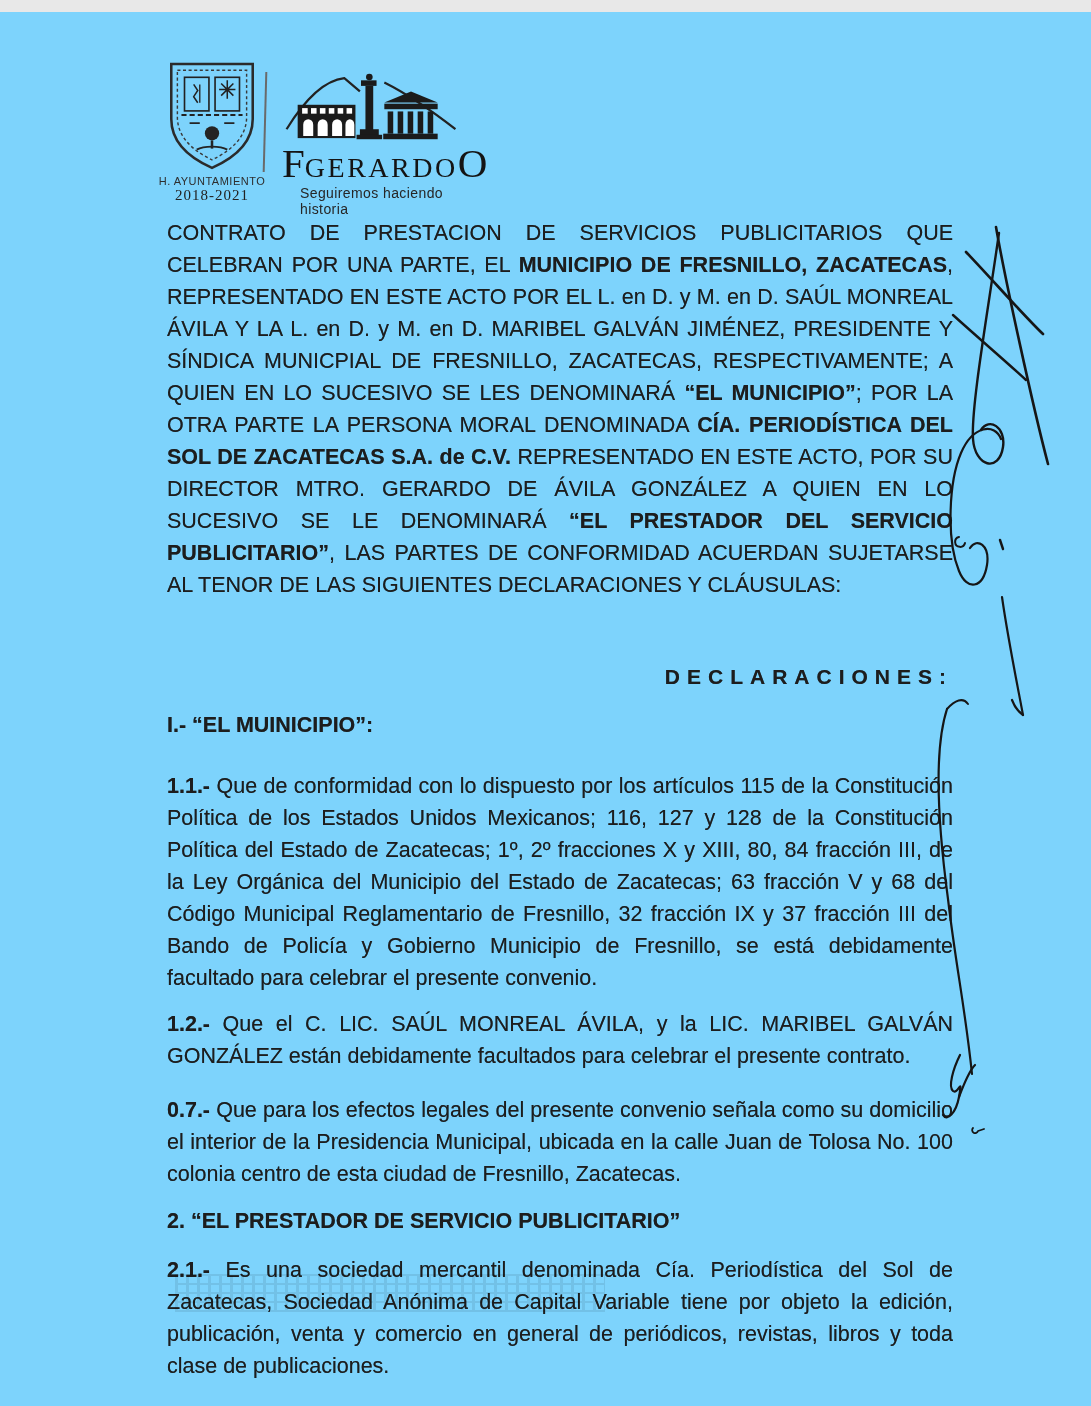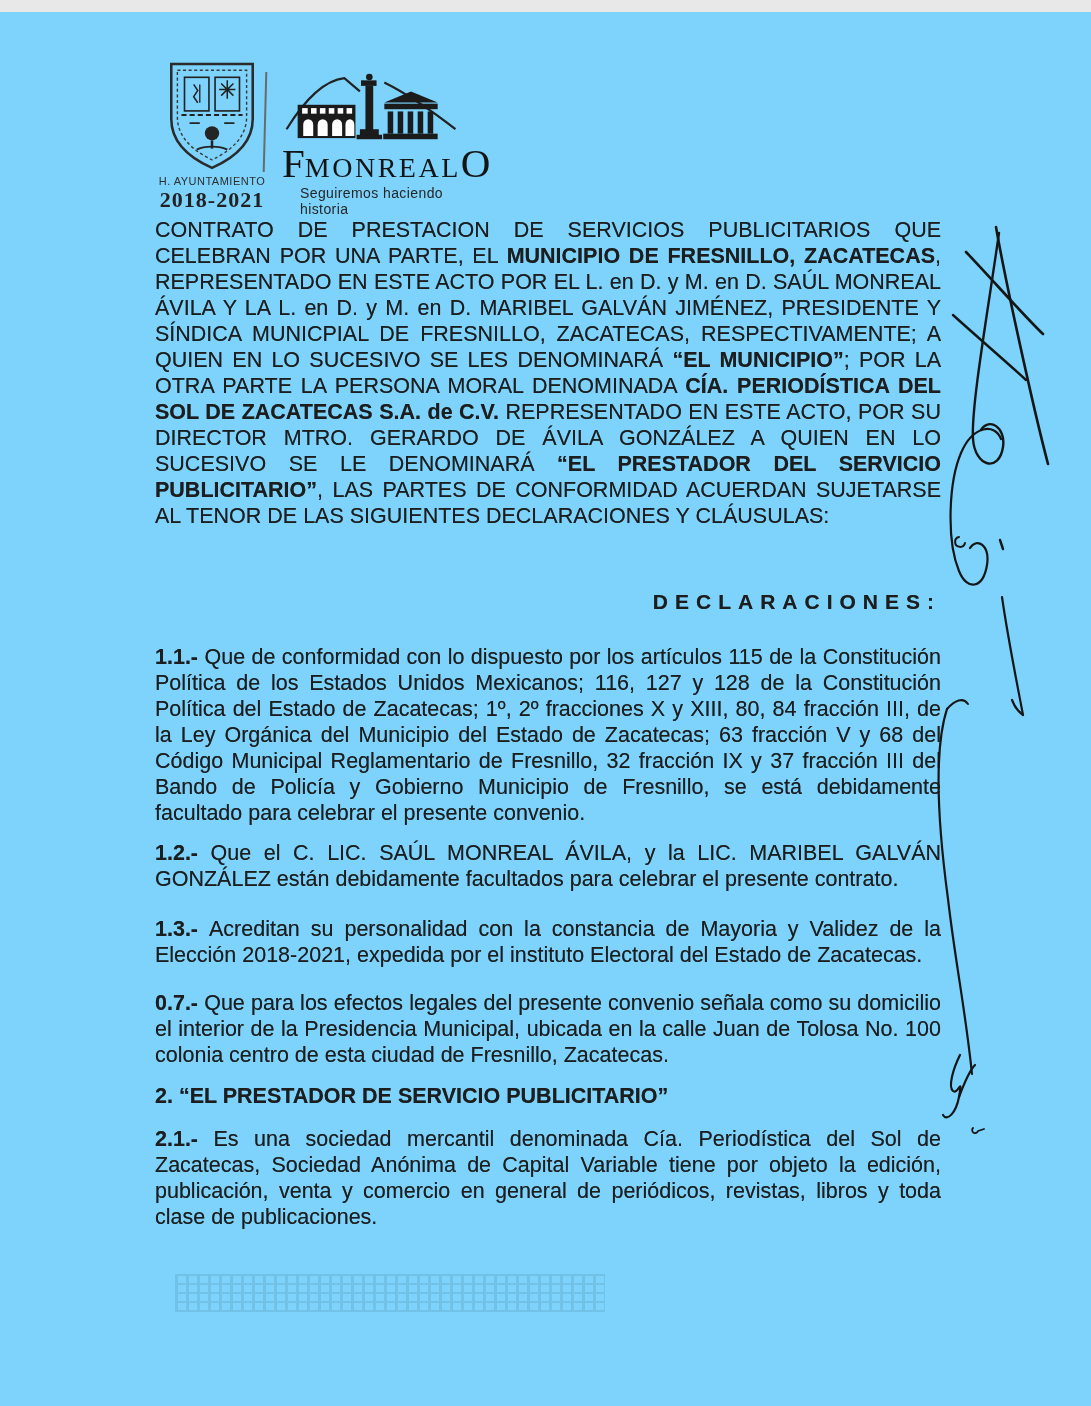--- a/index.html
+++ b/index.html
@@ -5,32 +5,32 @@
   html,body{margin:0;padding:0;background:#e8e8e8;}
   .page{
     position:relative;width:1091px;height:1406px;background:#7dd3fc;
     font-family:"Liberation Sans",sans-serif;color:#1d1d1d;overflow:hidden;
     margin:12px auto;
   }
   
   .crest{position:absolute;left:150px;top:48px;width:124px;text-align:center;}
   .crest svg{display:block;margin:0 auto;}
   .crest-cap1{margin-top:3px;font-size:11px;letter-spacing:0.5px;color:#2e2e2e;white-space:nowrap;}
-  .crest-cap2{font-size:22px;font-weight:bold;font-family:"Liberation Serif",serif;color:#222;letter-spacing:1px;}
+  .crest-cap2{font-size:15px;font-weight:normal;font-family:"Liberation Serif",serif;color:#222;letter-spacing:1px;}
   .logo-divider{position:absolute;left:264px;top:60px;width:2px;height:100px;background:#6a6a6a;transform:rotate(1.5deg);}
   .flogo{position:absolute;left:282px;top:55px;width:200px;}
   .flogo svg{display:block;}
   .wordmark{margin-top:-4px;font-family:"Liberation Serif",serif;color:#141414;white-space:nowrap;line-height:1;}
   .wm-big{font-size:41px;}
   .wm-mid{font-size:28px;letter-spacing:2.5px;}
   .tagline{margin-top:1px;margin-left:18px;font-size:14px;color:#262626;letter-spacing:0.4px;}
   
   .doc{
-    position:absolute;left:155px;top:205px;width:786px;
-    font-size:21.5px;line-height:26px;text-align:justify;
+    position:absolute;left:167px;top:205px;width:786px;
+    font-size:21.5px;line-height:32px;text-align:justify;
     text-shadow:0 0 0.5px rgba(0,0,0,0.5);
   }
   .doc .b{font-weight:bold;}
   .para{margin:0;}
   .decl-title{margin-top:60px;text-align:right;font-weight:bold;letter-spacing:7px;font-size:21px;}
   .sec-head{font-weight:bold;text-align:left;}
   .h-sec1{margin-top:16px;}
   .p11{margin-top:29px;}
   .p12{margin-top:14px;}
   .p13{margin-top:24px;}
@@ -92,32 +92,32 @@
       <rect x="67" y="61" width="23" height="4" fill="#1b1b1b"></rect>
       <polygon points="92,32 140,32 116,22" fill="#1b1b1b"></polygon>
       <rect x="92" y="33" width="48" height="5" fill="#1b1b1b"></rect>
       <rect x="95" y="40" width="5" height="20" fill="#1b1b1b"></rect>
         <rect x="104" y="40" width="5" height="20" fill="#1b1b1b"></rect>
       <rect x="113" y="40" width="5" height="20" fill="#1b1b1b"></rect>
         <rect x="122" y="40" width="5" height="20" fill="#1b1b1b"></rect>
       <rect x="131" y="40" width="5" height="20" fill="#1b1b1b"></rect>
       <rect x="91" y="60" width="49" height="5" fill="#1b1b1b"></rect>
     </svg>
-    <div class="wordmark"><span class="wm-big">F</span><span class="wm-mid">MONREAL</span><span class="wm-big">O</span></div>
+    <div class="wordmark"><span class="wm-big">F</span><span class="wm-mid">GERARDO</span><span class="wm-big">O</span></div>
     <div class="tagline">Seguiremos haciendo historia</div>
   </div>
 
   <main class="doc">
     <p class="para intro"><span>CONTRATO DE PRESTACION DE SERVICIOS PUBLICITARIOS QUE CELEBRAN POR UNA PARTE, EL </span><span class="b">MUNICIPIO DE FRESNILLO, ZACATECAS</span><span>, REPRESENTADO EN ESTE ACTO POR EL L. en D. y M. en D. SAÚL MONREAL ÁVILA Y LA L. en D. y M. en D. MARIBEL GALVÁN JIMÉNEZ, PRESIDENTE Y SÍNDICA MUNICPIAL DE FRESNILLO, ZACATECAS, RESPECTIVAMENTE; A QUIEN EN LO SUCESIVO SE LES DENOMINARÁ </span><span class="b">“EL MUNICIPIO”</span><span>; POR LA OTRA PARTE LA PERSONA MORAL DENOMINADA </span><span class="b">CÍA. PERIODÍSTICA DEL SOL DE ZACATECAS S.A. de C.V.</span><span> REPRESENTADO EN ESTE ACTO, POR SU DIRECTOR MTRO. GERARDO DE ÁVILA GONZÁLEZ A QUIEN EN LO SUCESIVO SE LE DENOMINARÁ </span><span class="b">“EL PRESTADOR DEL SERVICIO PUBLICITARIO”</span><span>, LAS PARTES DE CONFORMIDAD ACUERDAN SUJETARSE AL TENOR DE LAS SIGUIENTES DECLARACIONES Y CLÁUSULAS:</span></p>
 
     <p class="para decl-title">DECLARACIONES:</p>
 
+    <p class="para sec-head h-sec1">I.- “EL MUINICIPIO”:</p>
     <p class="para p11"><span class="b">1.1.- </span><span>Que de conformidad con lo dispuesto por los artículos 115 de la Constitución Política de los Estados Unidos Mexicanos; 116, 127 y 128 de la Constitución Política del Estado de Zacatecas; 1º, 2º fracciones X y XIII, 80, 84 fracción III, de la Ley Orgánica del Municipio del Estado de Zacatecas; 63 fracción V y 68 del Código Municipal Reglamentario de Fresnillo, 32 fracción IX y 37 fracción III del Bando de Policía y Gobierno Municipio de Fresnillo, se está debidamente facultado para celebrar el presente convenio.</span></p>
     <p class="para p12"><span class="b">1.2.- </span><span>Que el C. LIC. SAÚL MONREAL ÁVILA, y la LIC. MARIBEL GALVÁN GONZÁLEZ están debidamente facultados para celebrar el presente contrato.</span></p>
-    <p class="para p13"><span class="b">1.3.- </span><span>Acreditan su personalidad con la constancia de Mayoria y Validez de la Elección 2018-2021, expedida por el instituto Electoral del Estado de Zacatecas.</span></p>
     <p class="para p14"><span class="b">0.7.- </span><span>Que para los efectos legales del presente convenio señala como su domicilio el interior de la Presidencia Municipal, ubicada en la calle Juan de Tolosa No. 100 colonia centro de esta ciudad de Fresnillo, Zacatecas.</span></p>
 
     <p class="para sec-head h-sec2">2. “EL PRESTADOR DE SERVICIO PUBLICITARIO”</p>
     <p class="para p21"><span class="b">2.1.- </span><span>Es una sociedad mercantil denominada Cía. Periodística del Sol de Zacatecas, Sociedad Anónima de Capital Variable tiene por objeto la edición, publicación, venta y comercio en general de periódicos, revistas, libros y toda clase de publicaciones.</span></p>
   </main>
 
   <svg class="scribbles" width="176" height="945" viewBox="0 0 176 945">
 
     <path d="M81,20 C90,72 118,200 133,257" stroke-width="2.6"></path>
     <path d="M51,45 C75,70 110,110 128,127" stroke-width="2.6"></path>

